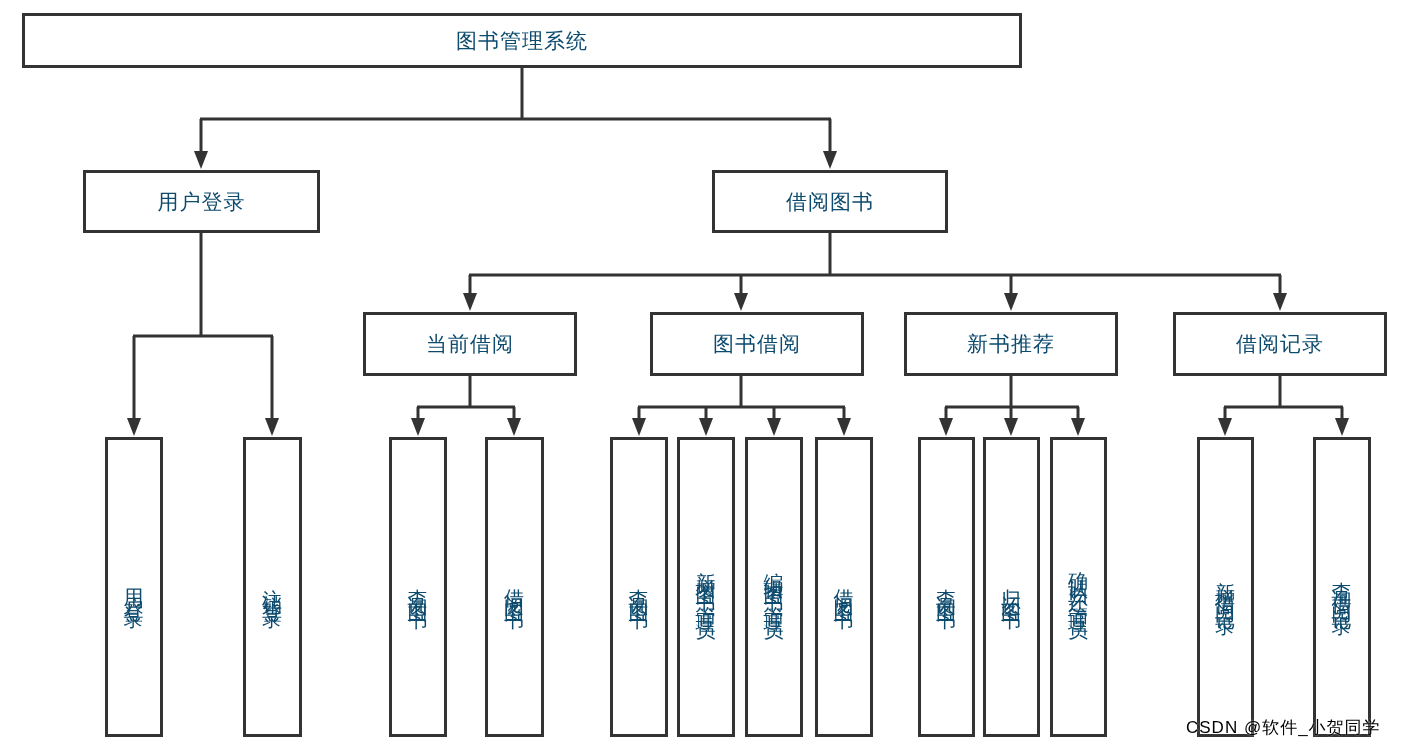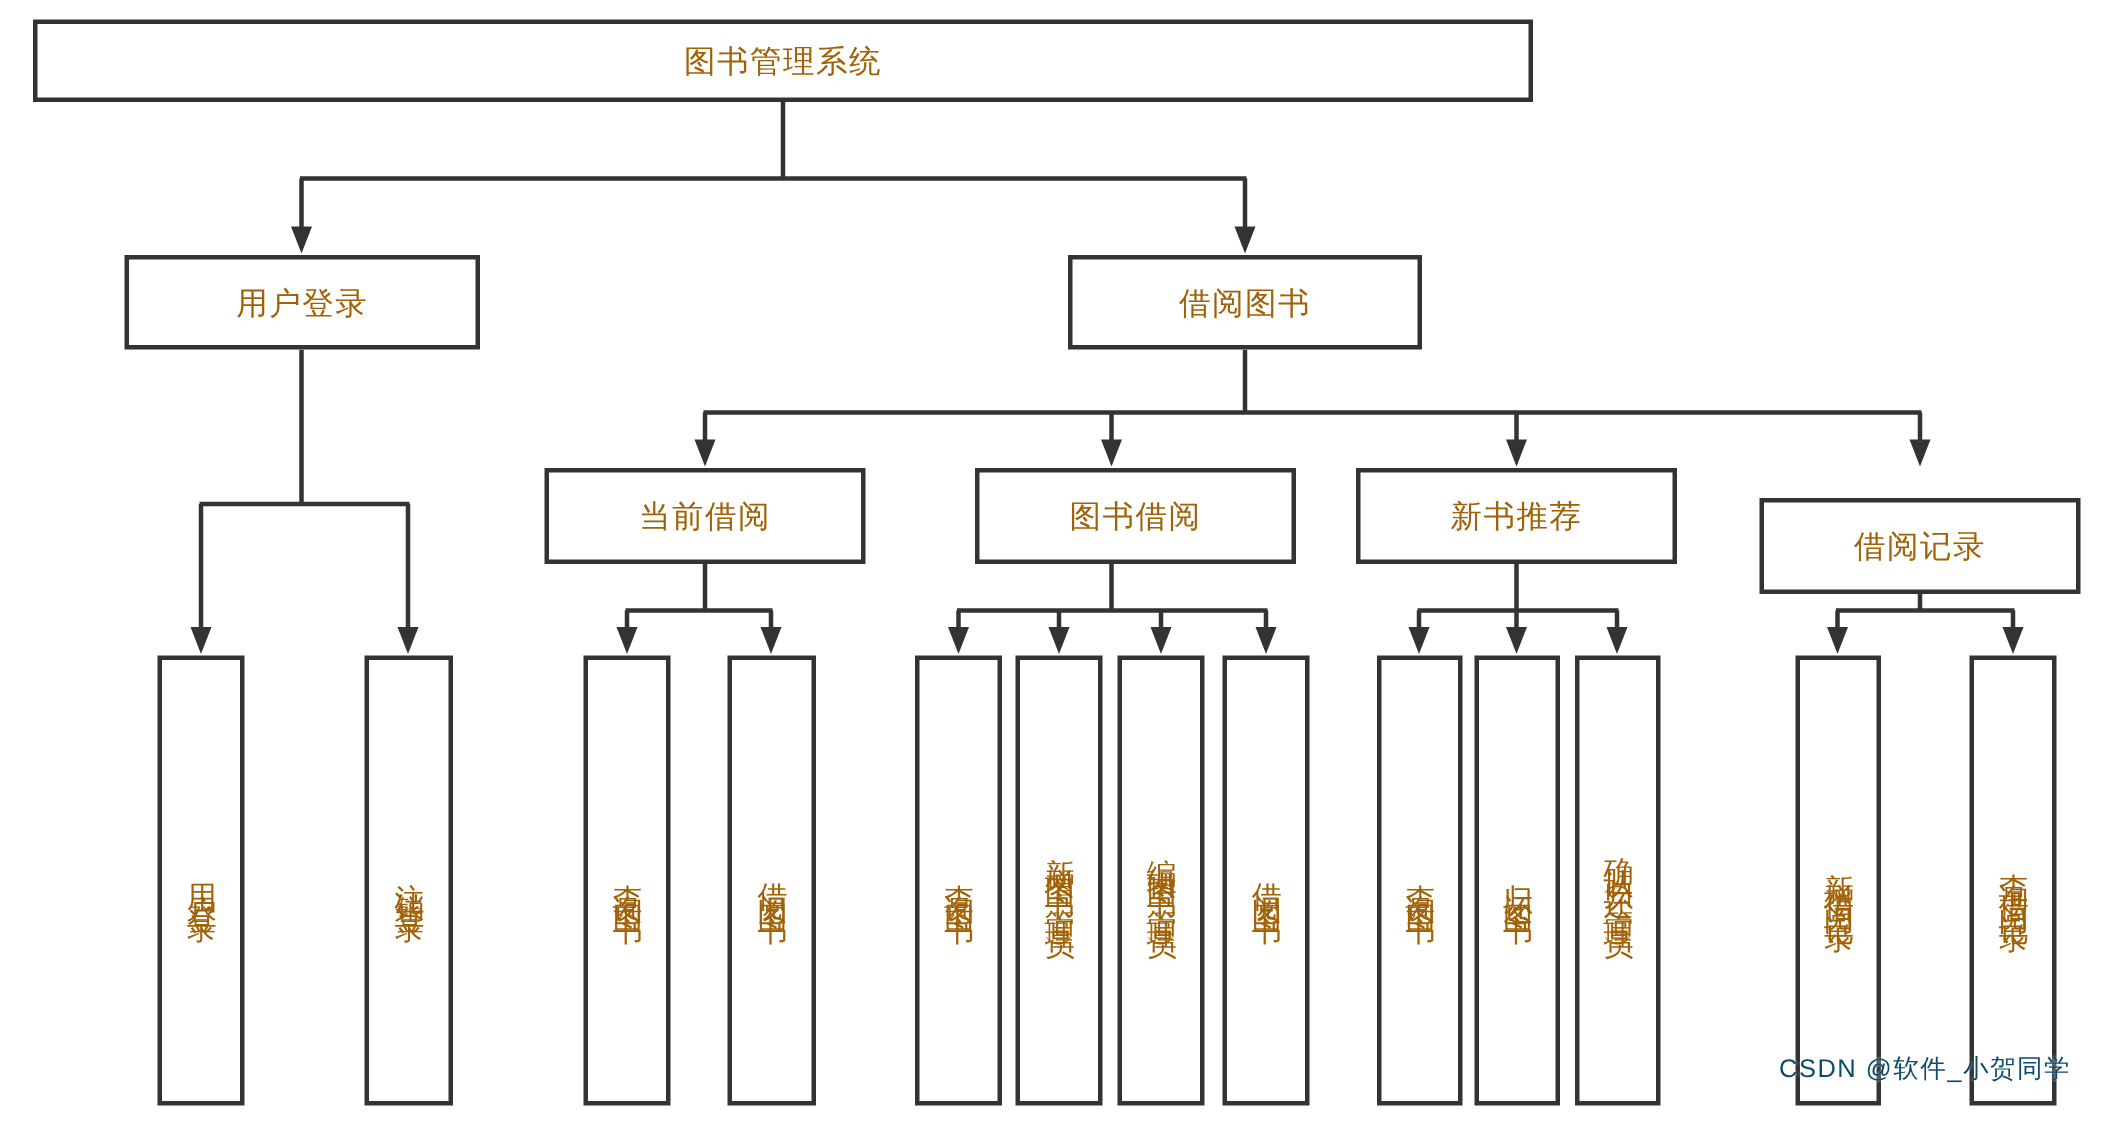--- a/index.html
+++ b/index.html
@@ -22,41 +22,41 @@
     z-index: 1;
   }
   .node {
     position: absolute;
     box-sizing: border-box;
     background: #ffffff;
     border: 3px solid #333333;
     display: flex;
     align-items: center;
     justify-content: center;
-    color: #a16207;
+    color: #0c4a6e;
     z-index: 2;
   }
   .node.h {
     font-size: 21px;
     letter-spacing: 1px;
     white-space: nowrap;
   }
   .node.v {
     font-size: 20px;
     writing-mode: vertical-rl;
     text-orientation: mixed;
     letter-spacing: 7px;
     line-height: 1;
   }
   #watermark {
     position: absolute;
     left: 1186px;
-    top: 701px;
+    top: 716px;
     font-size: 17px;
-    color: #0c4a6e;
+    color: #000000;
     letter-spacing: 1px;
     white-space: nowrap;
     z-index: 3;
     text-shadow: 0 0 2px rgba(255,255,255,0.8);
   }
 </style>
 </head>
 <body>
 
 <div id="canvas">
@@ -117,21 +117,21 @@
     </svg>
 
   <div class="node h" style="left:22px; top:13px; width:1000px; height:55px;">图书管理系统</div>
 
   <div class="node h" style="left:83px; top:170px; width:237px; height:63px;">用户登录</div>
   <div class="node h" style="left:712px; top:170px; width:236px; height:63px;">借阅图书</div>
 
   <div class="node h" style="left:363px; top:312px; width:214px; height:64px;">当前借阅</div>
   <div class="node h" style="left:634px; top:312px; width:214px; height:64px;margin-left:16px;">图书借阅</div>
   <div class="node h" style="left:904px; top:312px; width:214px; height:64px;">新书推荐</div>
-  <div class="node h" style="left:1173px; top:312px; width:214px; height:64px;margin-top:20px;">借阅记录</div>
+  <div class="node h" style="left:1173px; top:312px; width:214px; height:64px;">借阅记录</div>
 
   <div class="node v" style="left:105px; top:437px; width:58px; height:300px;">用户登录</div>
   <div class="node v" style="left:243px; top:437px; width:59px; height:300px;">注销登录</div>
 
   <div class="node v" style="left:389px; top:437px; width:58px; height:300px;">查询图书</div>
   <div class="node v" style="left:485px; top:437px; width:59px; height:300px;">借阅图书</div>
 
   <div class="node v" style="left:610px; top:437px; width:58px; height:300px;">查询图书</div>
   <div class="node v" style="left:677px; top:437px; width:58px; height:300px;">新增图书（管理员）</div>
   <div class="node v" style="left:745px; top:437px; width:58px; height:300px;">编辑图书（管理员）</div>

